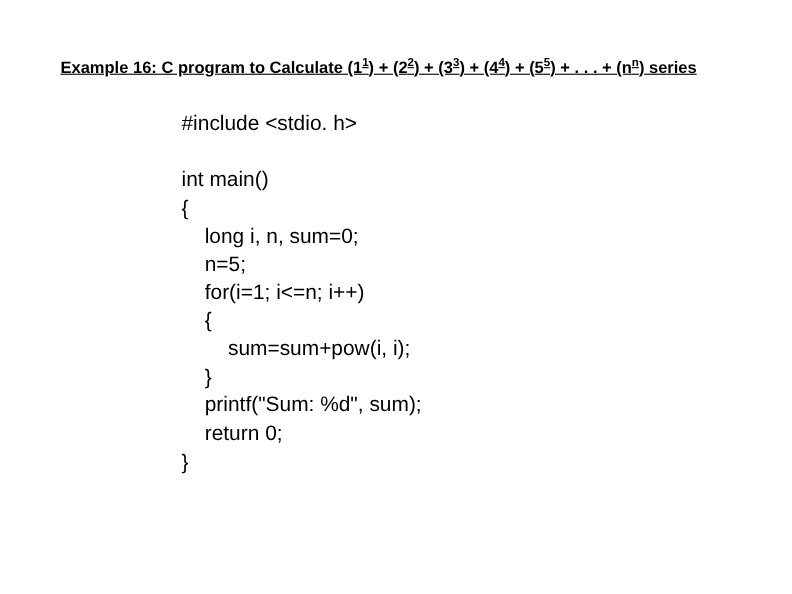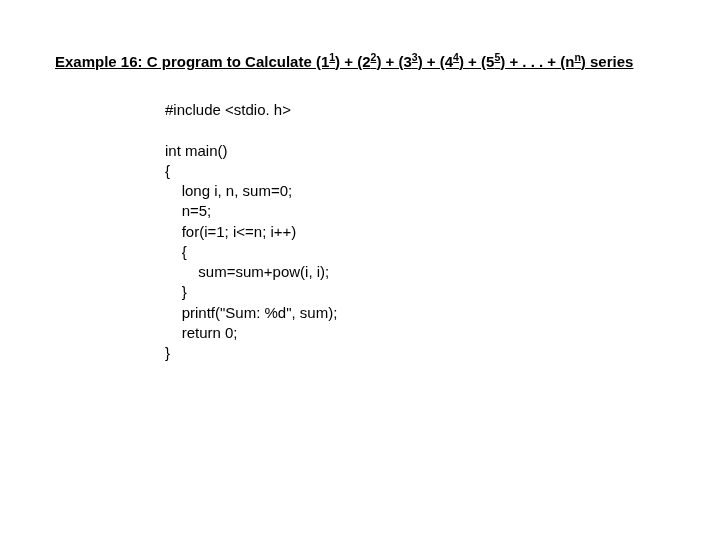--- a/index.html
+++ b/index.html
@@ -22,21 +22,21 @@
       margin-bottom: 28px;
     }
     .title sup {
       font-size: 0.7em;
       vertical-align: super;
       text-decoration: underline;
     }
     .code-block {
       margin-left: 110px;
       font-family: Arial, Helvetica, sans-serif;
-      font-size: 15px;
+      font-size: 19px;
       line-height: 1.35;
       white-space: pre;
     }
   </style>
 </head>
 <body>
 
 <div class="page">
   <div class="title">
     <span><span>Example 16: C program to Calculate (1</span><sup>1</sup><span>) + (2</span><sup>2</sup><span>) + (3</span><sup>3</sup><span>) + (4</span><sup>4</sup><span>) + (5</span><sup>5</sup><span>) + . . . + (n</span><sup>n</sup><span>) series</span></span>

